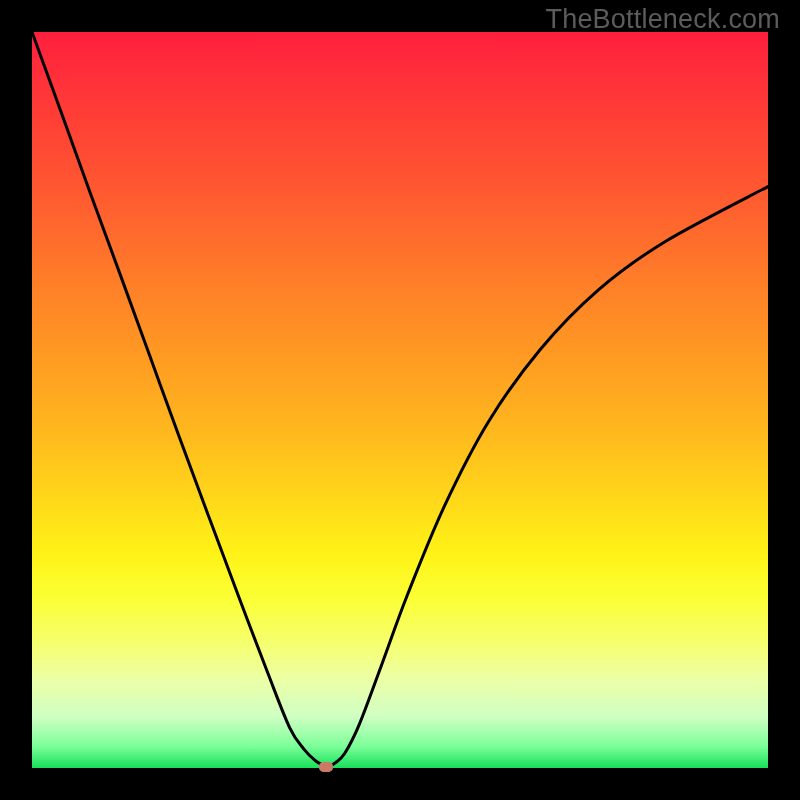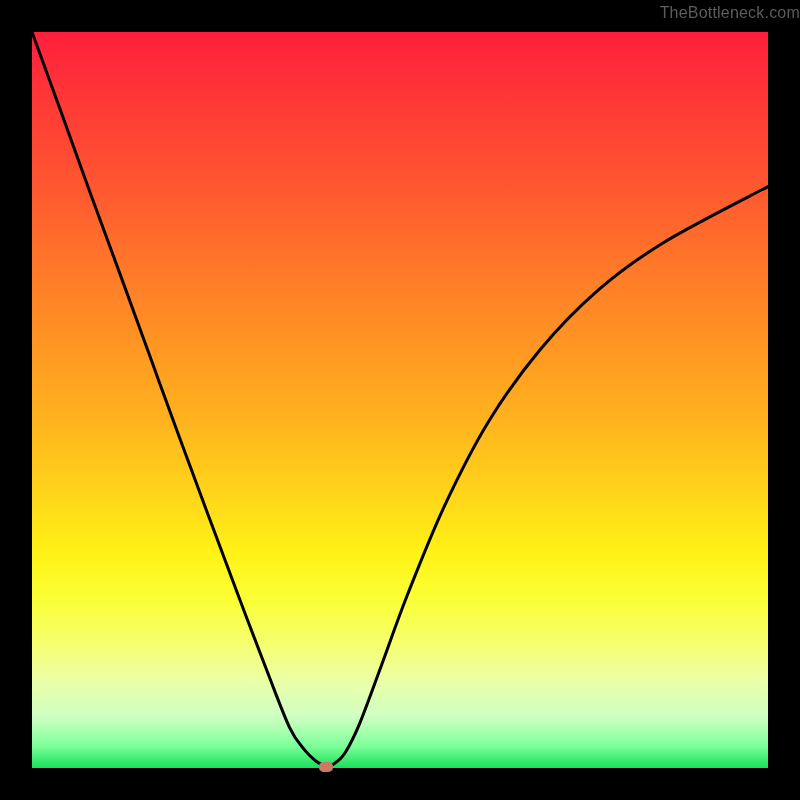--- a/index.html
+++ b/index.html
@@ -40,23 +40,23 @@
       #f6ff6e 83%,
       #ecffa6 88%,
       #d0ffc3 93%,
       #7dff9a 97%,
       #18e05a 100%
     );
   }
   .watermark {
     position: absolute;
     top: 4px;
-    right: 0;
+    right: 20px;
     color: #5c5c5c;
-    font-size: 16px;
+    font-size: 27px;
     font-weight: 500;
     letter-spacing: 0.2px;
     user-select: none;
   }
   svg.curve {
     position: absolute;
     left: 0;
     top: 0;
     width: 736px;
     height: 736px;

